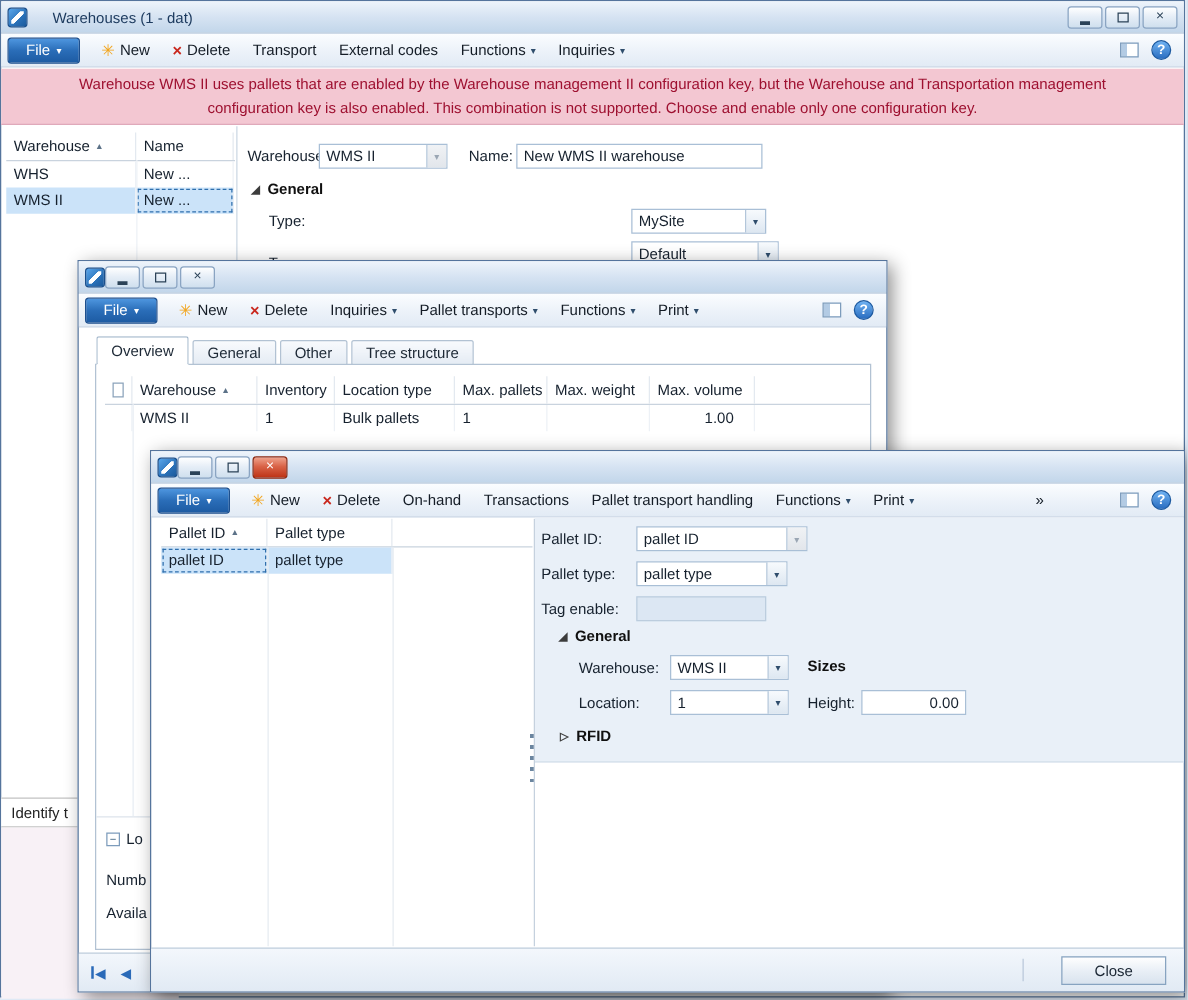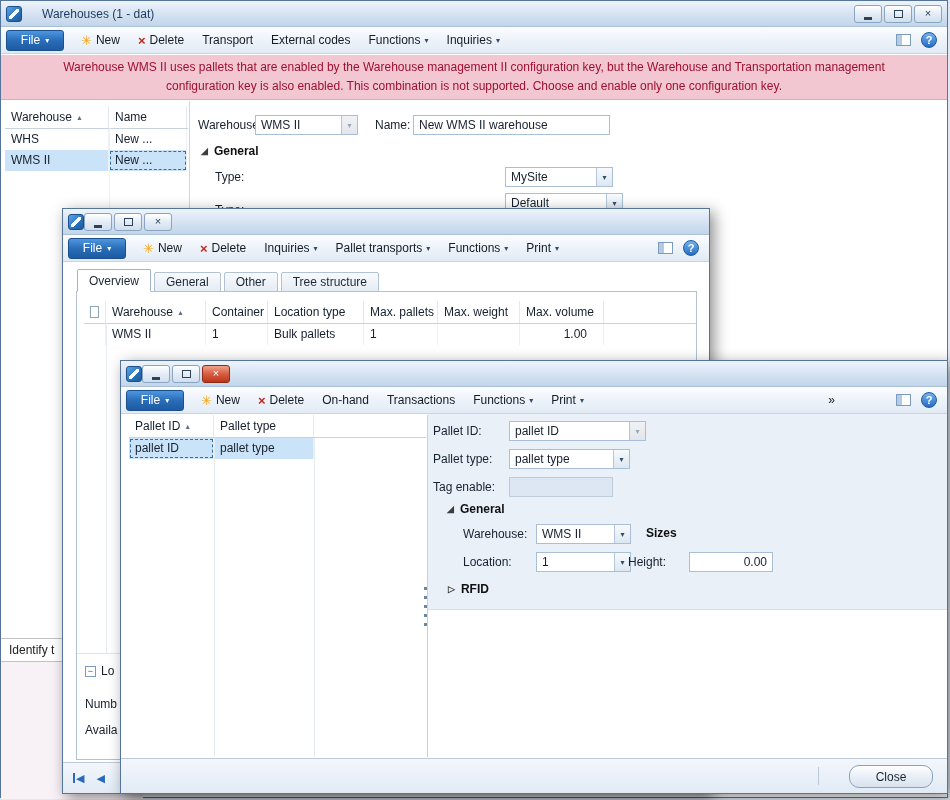--- a/index.html
+++ b/index.html
@@ -68,21 +68,21 @@
   .hline { position:absolute; height:1px; background:#dde4ec; }
 
   .tabs { position:absolute; display:flex; align-items:flex-end; height:23px; z-index:2; }
   .tab { height:20px; line-height:19px; padding:0 11px; border:1px solid #b2c2d3; background:linear-gradient(#f8fafd,#e5ecf4);
          margin-right:3px; border-radius:2px 2px 0 0; color:#1c2835; }
   .tab.active { height:23px; line-height:22px; background:#fff; border-color:#9fb4c9; border-bottom:1px solid #fff; }
   .contentbox { position:absolute; border:1px solid #b2c2d3; background:#fff; }
 
   .statusbar { position:absolute; left:0; right:0; bottom:0; background:linear-gradient(#f3f7fc,#e1eaf4);
                border-top:1px solid #bccbdb; display:flex; align-items:center; }
-  .btn { position:absolute; border:1px solid #87a3c0; border-radius:10px; color:#1a2633;
+  .btn { position:absolute; border:1px solid #87a3c0; border-radius:0; color:#1a2633;
          background:linear-gradient(#fefefe,#e9eff6 50%,#d9e3ee); display:flex; align-items:center; justify-content:center; }
   .dots { position:absolute; width:3px; background:repeating-linear-gradient(to bottom,#6c86a0 0 3px,transparent 3px 9px); }
   .navbtn { display:flex; align-items:center; color:#2a6ab8; font-size:11px; gap:1px; }
   .navbar { display:inline-block; width:2px; height:10px; background:#2a6ab8; }
 
   .idbox { position:absolute; left:0; top:637px; width:142px; height:24px; background:#fff; border-top:1px solid #c2c2c2;
            border-bottom:1px solid #c2c2c2; line-height:22px; padding-left:8px; color:#222; overflow:hidden; white-space:nowrap; }
   .palebox { position:absolute; left:0; top:661px; width:142px; height:137px; background:#f8f1f6; }
 </style>
 </head>
@@ -261,21 +261,21 @@
       <div style="margin:9px 0 0 7px">
         <div class="gridhead">
           <div class="gh cbcell" style="width:22px">
               <span class="cb"></span>
             </div>
           <div class="gh" style="width:100px">
             <span>Warehouse</span>
             <span class="sort">▲</span>
           </div>
           <div class="gh" style="width:62px">
-              <span>Container</span>
+              <span>Inventory</span>
             </div>
           <div class="gh" style="width:96px">
               <span>Location type</span>
             </div>
           <div class="gh" style="width:74px">
               <span>Max. pallets</span>
             </div>
           <div class="gh" style="width:82px">
               <span>Max. weight</span>
             </div>
@@ -344,20 +344,23 @@
         <span class="icon-del">×</span>
         <span>Delete</span>
       </div>
       <div class="menu-item">
           <span>On-hand</span>
         </div>
       <div class="menu-item">
           <span>Transactions</span>
         </div>
       <div class="menu-item">
+          <span>Pallet transport handling</span>
+        </div>
+      <div class="menu-item">
         <span>Functions</span>
         <span class="caret">▾</span>
       </div>
       <div class="menu-item">
         <span>Print</span>
         <span class="caret">▾</span>
       </div>
       <div class="menu-item mla">
           <span>»</span>
         </div>
@@ -426,21 +429,21 @@
       <span>Sizes</span>
     </div>
 
     <div class="fld" style="left:342px;top:191px">Location:</div>
     <div class="combo" style="left:415px;top:191px;width:95px">
       <span class="combo-val">1</span>
       <span class="combo-btn">
           <span class="caret">▾</span>
         </span>
     </div>
-    <div class="fld" style="left:507px;top:191px">Height:</div>
+    <div class="fld" style="left:525px;top:191px">Height:</div>
     <div class="input" style="left:568px;top:191px;width:84px">
       <span class="num">0.00</span>
     </div>
 
     <div class="sect" style="left:327px;top:221px">
       <span class="tri">▷</span>
       <span>RFID</span>
     </div>
 
     <div class="statusbar" style="height:35px;padding-left:20px">

